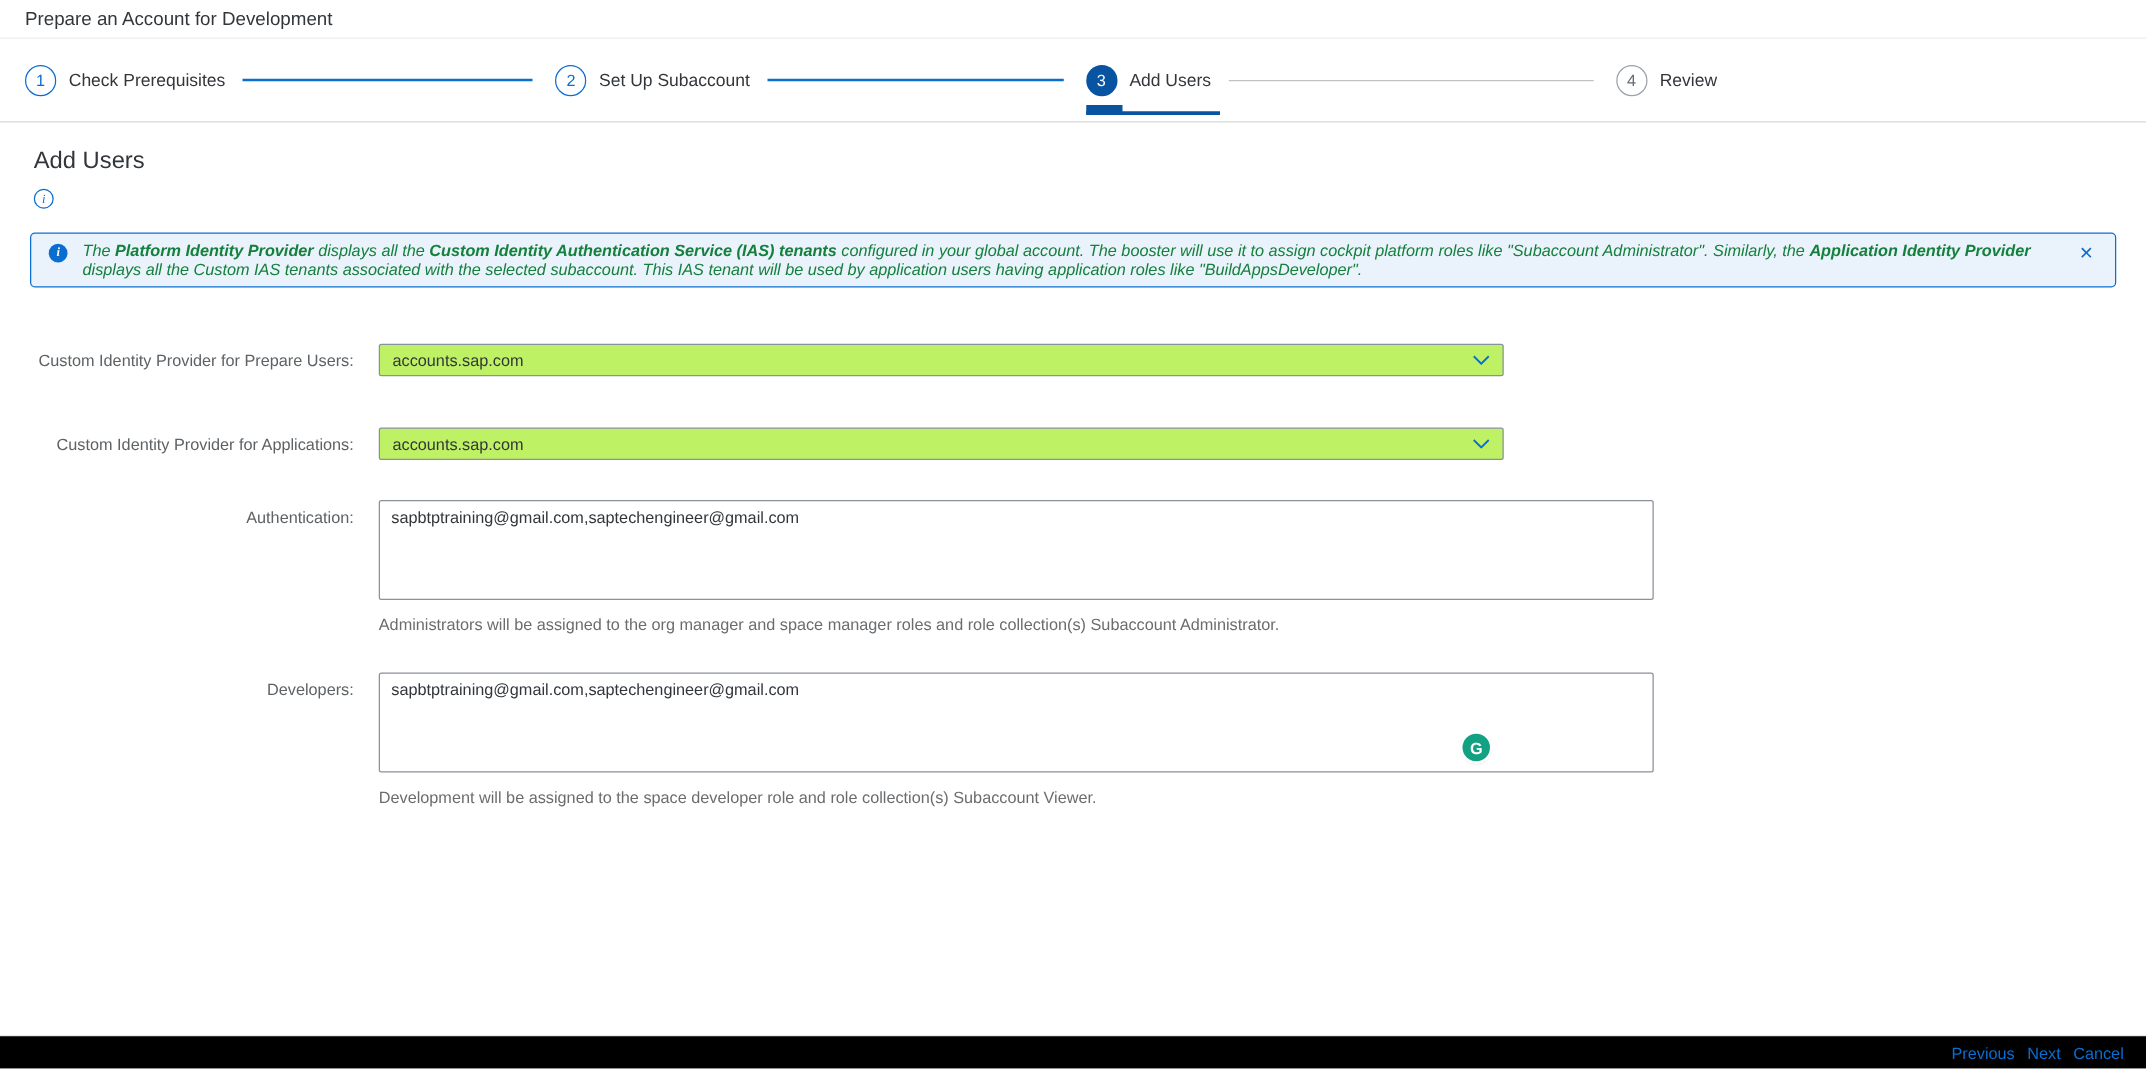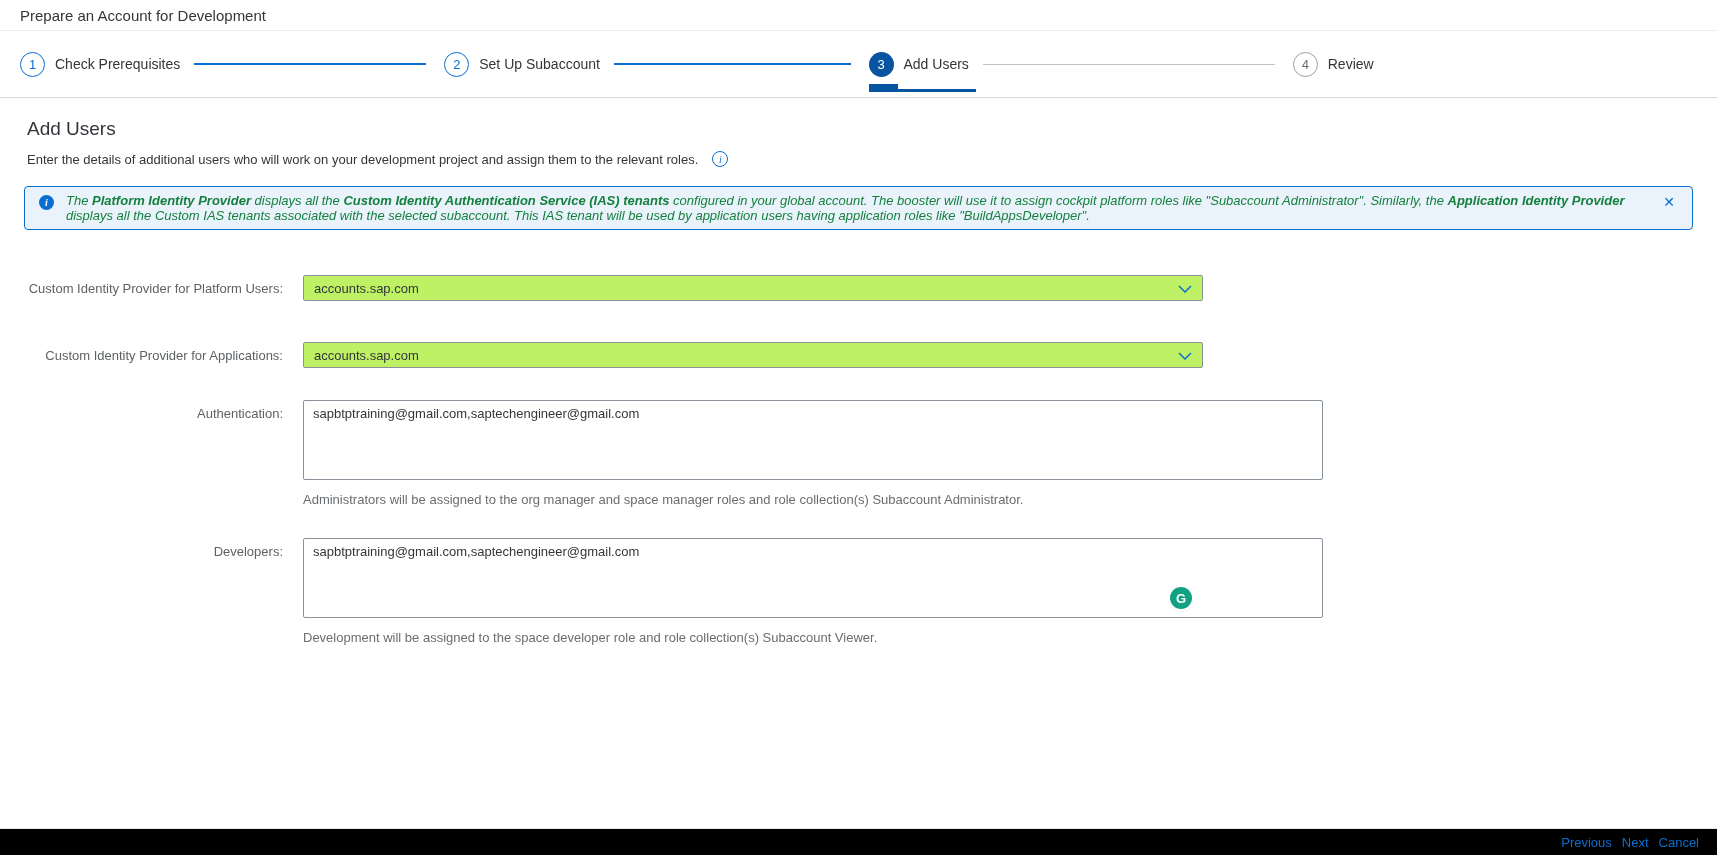--- a/index.html
+++ b/index.html
@@ -91,32 +91,31 @@
     <div class="step todo">
       <div class="step-circle">4</div>
       <span class="step-label">Review</span>
     </div>
   </div>
 
   <div class="main">
     <h1 class="page-heading">Add Users</h1>
 
     <div class="desc-row">
-      <span class="desc-text">Enter the details of additional users who will work on your development project and assign them to the relevant roles.</span>
       <span class="info-outline">i</span>
     </div>
 
     <div class="banner">
       <span class="banner-icon">i</span>
       <span class="banner-message"><span>The </span><span class="bold">Platform Identity Provider</span><span> displays all the </span><span class="bold">Custom Identity Authentication Service (IAS) tenants</span><span> configured in your global account. The booster will use it to assign cockpit platform roles like "Subaccount Administrator". Similarly, the </span><span class="bold">Application Identity Provider</span><span> displays all the Custom IAS tenants associated with the selected subaccount. This IAS tenant will be used by application users having application roles like "BuildAppsDeveloper".</span></span>
       <button class="banner-close">✕</button>
     </div>
 
     <div class="form-row row-idp-platform">
-      <span class="field-label">Custom Identity Provider for Platform Users:</span>
+      <span class="field-label">Custom Identity Provider for Prepare Users:</span>
       <div class="combo">
         <span class="combo-value">accounts.sap.com</span>
         <span class="chevron">
           <svg width="14" height="8" viewBox="0 0 14 8">
               <path d="M1 1 L7 7 L13 1" fill="none" stroke-width="1.5"></path>
             </svg>
         </span>
       </div>
     </div>
 

